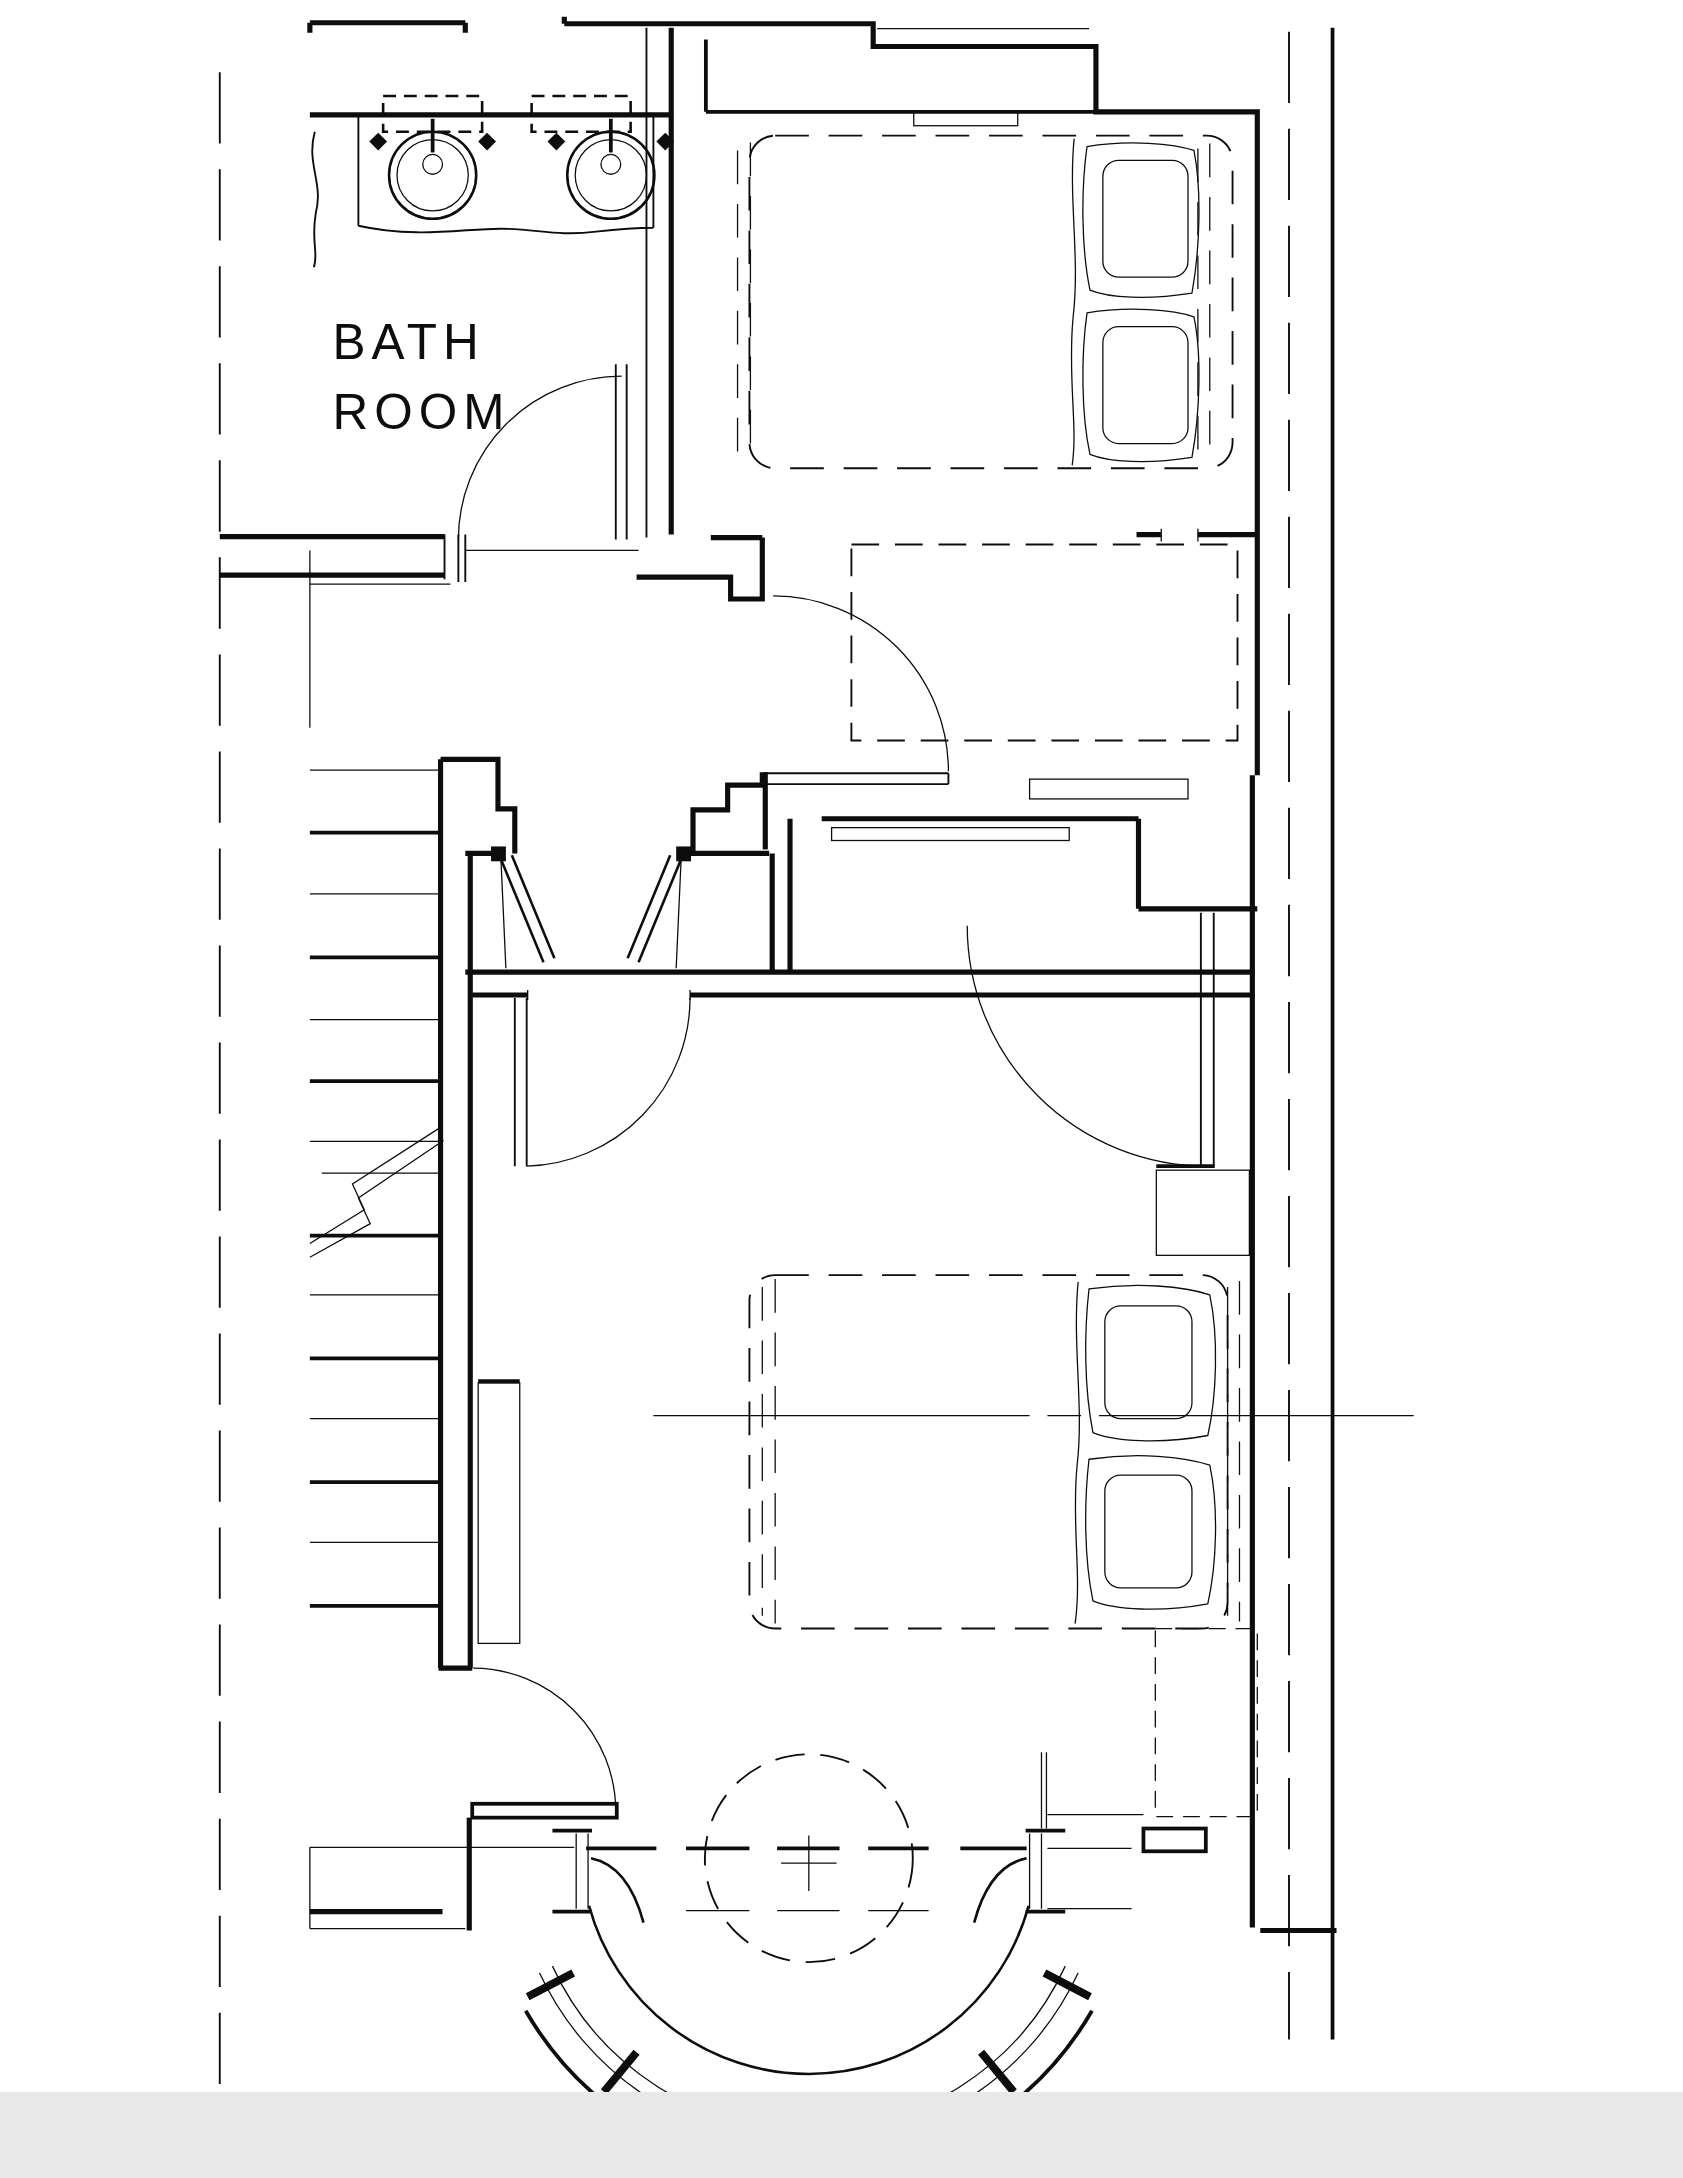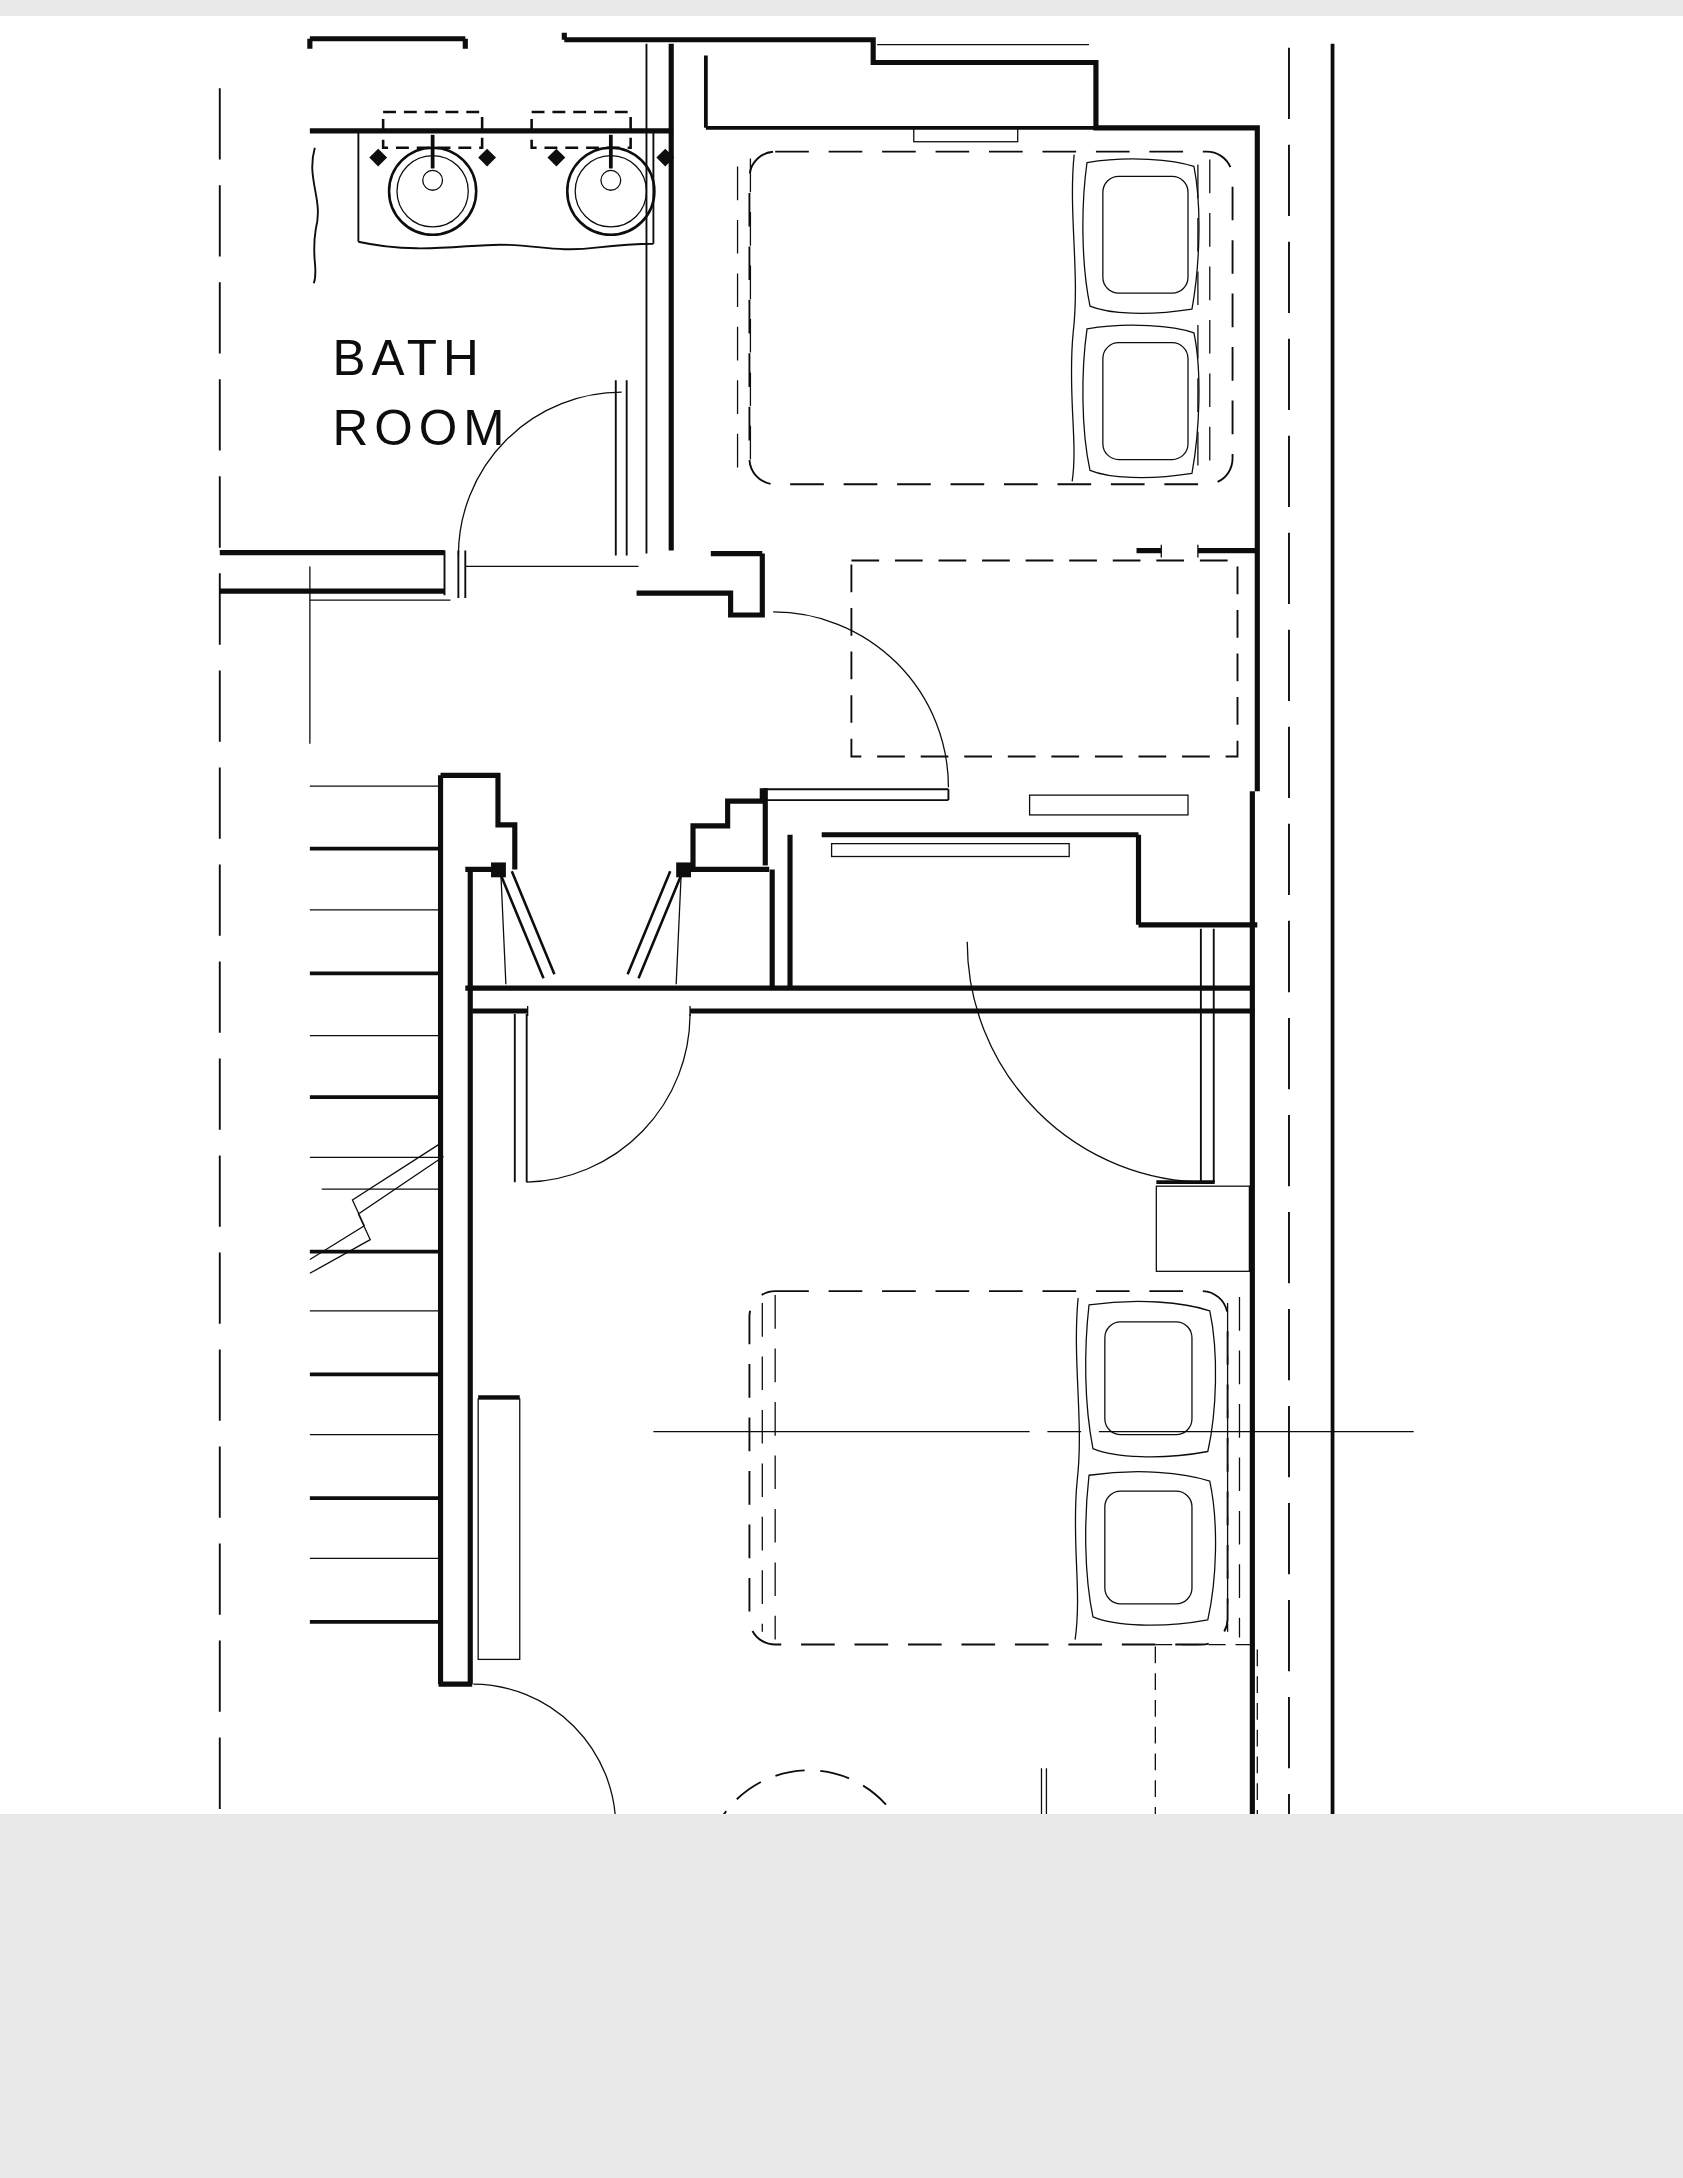--- a/index.html
+++ b/index.html
@@ -1,16 +1,16 @@
 <!DOCTYPE html>
 <html><head>
 <meta charset="utf-8">
 <style>
   html,body{margin:0;padding:0;background:#e8e8e8;}
-  .sheet{position:relative;width:1683px;height:1798px;margin:16px auto;background:#fff;overflow:hidden;
+  .sheet{position:relative;width:1683px;height:2092px;margin:0 auto;background:#fff;overflow:hidden;
          font-family:"Liberation Sans", sans-serif;}
   svg{position:absolute;left:0;top:0;width:1683px;height:2178px;display:block;}
   
   .w1{stroke-width:1.3}.w2{stroke-width:1.9}.w3{stroke-width:2.6}.w4{stroke-width:3.8}.w5{stroke-width:5.2}.w7{stroke-width:8}
   
   .dLot{stroke-dasharray:72 26}
   .dBed{stroke-dasharray:34 20}
   .dMir{stroke-dasharray:13 8}
   .dRug{stroke-dasharray:28 16}
   .dNs{stroke-dasharray:17 10}

